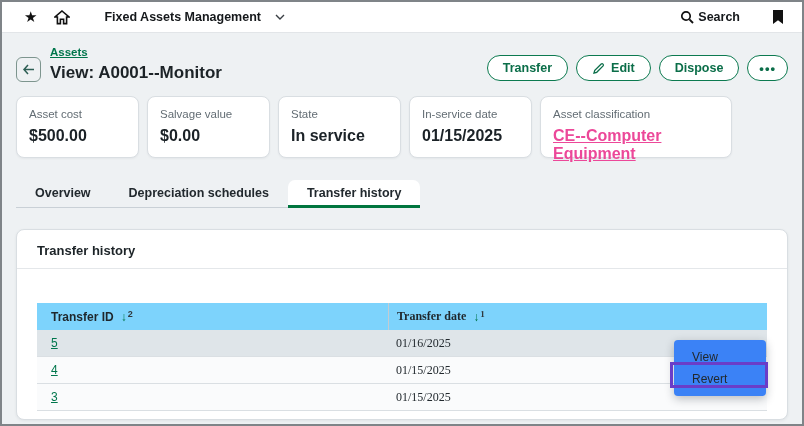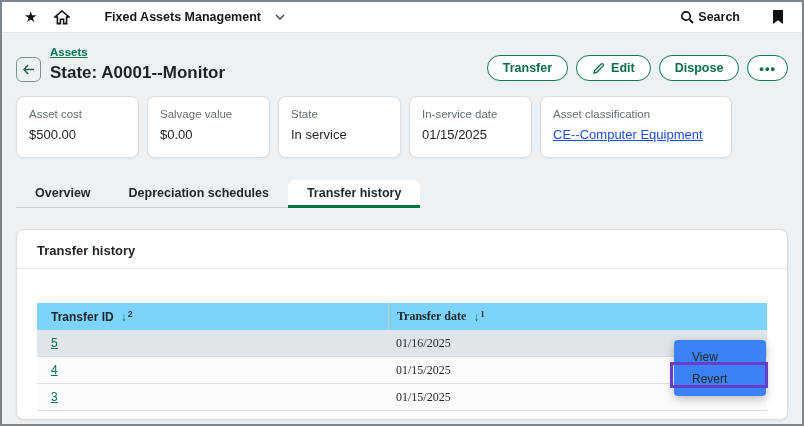--- a/index.html
+++ b/index.html
@@ -43,22 +43,22 @@
 
   
   .cards{ display:flex; gap:8px; margin:13px 14px 0 14px; }
   .card{
     background:#fff; border:1px solid #d9dee2; border-radius:8px;
     height:62px; padding:11px 0 0 12px; box-shadow:0 1px 2px rgba(30,40,50,.05);
   }
   .card.w{ width:123px; }
   .card.classif{ width:192px; }
   .card .lbl{ font-size:11.5px; color:#636d74; }
-  .card .val{ font-size:13px; font-weight:normal; color:#1b2227; margin-top:7px; }
-  .card .val.link{ color:#1d4ed8; text-decoration:underline; cursor:pointer; }
+  .card .val{ font-size:16px; font-weight:bold; color:#1b2227; margin-top:7px; }
+  .card .val.link{ color:#ec4899; text-decoration:underline; cursor:pointer; }
 
   
   .tabs{ display:flex; margin:22px 0 0 14px; height:28px; width:fit-content; }
   .tab{
     font-size:12.5px; font-weight:bold; color:#22292e; padding:6px 19px 0 19px;
     border-bottom:1px solid #c9d0d6; cursor:pointer; white-space:nowrap;
   }
   .tab.active{
     background:#fff; border-radius:7px 7px 0 0; border-bottom:3px solid #00753e;
     padding-top:6px;
@@ -139,21 +139,21 @@
   </div>
 
   <div class="pagehead">
     <div class="backbtn">
       <svg width="13" height="11" viewBox="0 0 13 11">
           <path d="M6 1 L2 5.5 L6 10 M2 5.5 H12" fill="none" stroke="#2e5f55" stroke-width="1.5"></path>
         </svg>
     </div>
     <div class="headtext">
       <div><span class="crumb">Assets</span></div>
-      <div class="title">State: A0001--Monitor</div>
+      <div class="title">View: A0001--Monitor</div>
     </div>
     <div class="headbtns">
       <button class="pillbtn">Transfer</button>
       <button class="pillbtn">
         <svg width="13" height="13" viewBox="0 0 13 13">
             <path d="M2 11 L2.8 8.4 L9.2 2 a1.35 1.35 0 0 1 1.9 1.9 L4.7 10.3 Z" fill="none" stroke="#0b6e49" stroke-width="1.3"></path>
           </svg>
         <span>Edit</span>
       </button>
       <button class="pillbtn">Dispose</button>

